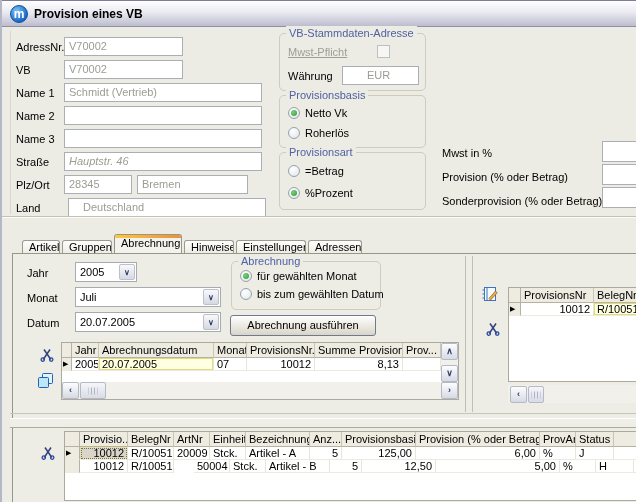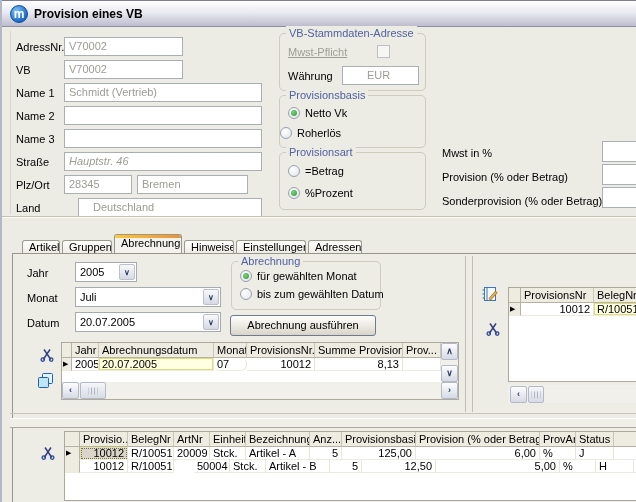--- a/index.html
+++ b/index.html
@@ -102,37 +102,37 @@
   <div class="lbl" style="left:14px; top:107px;">Name 2</div>
   <div class="fld" style="left:62px; top:106px; width:198px;"></div>
   <div class="lbl" style="left:14px; top:130px;">Name 3</div>
   <div class="fld" style="left:62px; top:129px; width:198px;"></div>
   <div class="lbl" style="left:14px; top:153px;">Straße</div>
   <div class="fld dis" style="left:62px; top:152px; width:198px;font-style:italic;">Hauptstr. 46</div>
   <div class="lbl" style="left:14px; top:176px;">Plz/Ort</div>
   <div class="fld dis" style="left:62px; top:175px; width:68px;">28345</div>
   <div class="fld dis" style="left:135px; top:175px; width:111px;">Bremen</div>
   <div class="lbl" style="left:14px; top:199px;">Land</div>
-  <div class="fld dis" style="left:76px; top:198px; width:184px;padding-left:14px;">Deutschland</div>
+  <div class="fld dis" style="left:66px; top:198px; width:198px;padding-left:14px;">Deutschland</div>
 
   <div class="grp" style="left:277px; top:33px; width:147px; height:58px;">
     <div class="gt">VB-Stammdaten-Adresse</div>
     <div class="lbl dislbl" style="left:8px; top:9px;text-decoration:underline;">Mwst-Pflicht</div>
     <div class="chk" style="left:97px; top:11px;"></div>
     <div class="lbl" style="left:8px; top:33px;">Währung</div>
     <div class="fld dis" style="left:62px; top:32px; width:77px;padding-left:24px;">EUR</div>
   </div>
 
   <div class="grp" style="left:277px; top:95px; width:147px; height:53px;">
     <div class="gt">Provisionsbasis</div>
     <div class="radio sel" style="left:8px; top:11px;">
       <span class="rdot"></span>
       <span>Netto Vk</span>
     </div>
-    <div class="radio" style="left:0; top:31px;">
+    <div class="radio" style="left:8px; top:31px;">
       <span class="rdot"></span>
       <span>Roherlös</span>
     </div>
   </div>
 
   <div class="grp" style="left:277px; top:152px; width:147px; height:58px;">
     <div class="gt">Provisionsart</div>
     <div class="radio" style="left:8px; top:12px;">
       <span class="rdot"></span>
       <span>=Betrag</span>
@@ -212,21 +212,21 @@
         <div class="th" style="width:115px;">Abrechnungsdatum</div>
         <div class="th" style="width:33px;">Monat</div>
         <div class="th" style="width:68px;">ProvisionsNr.</div>
         <div class="th" style="width:88px;">Summe Provision</div>
         <div class="th" style="width:38px;">Prov...</div>
       </div>
       <div class="tr">
         <div class="td selcol rowmark" style="width:10px;">▶</div>
         <div class="td" style="width:27px;">2005</div>
         <div class="td focus" style="width:115px;">20.07.2005</div>
-        <div class="td" style="width:33px;border-radius:6px;">07</div>
+        <div class="td" style="width:33px;">07</div>
         <div class="td num" style="width:68px;">10012</div>
         <div class="td num" style="width:88px;">8,13</div>
         <div class="td" style="width:38px;"></div>
       </div>
 
       <div class="track" style="right:0; top:0; width:17px; height:39px;"></div>
       <div class="sbtn" style="right:0; top:0; width:17px; height:17px;">∧</div>
       <div class="sbtn" style="right:0; top:22px; width:17px; height:17px;">∨</div>
 
       <div class="track" style="left:0; bottom:0; width:396px; height:17px;"></div>

